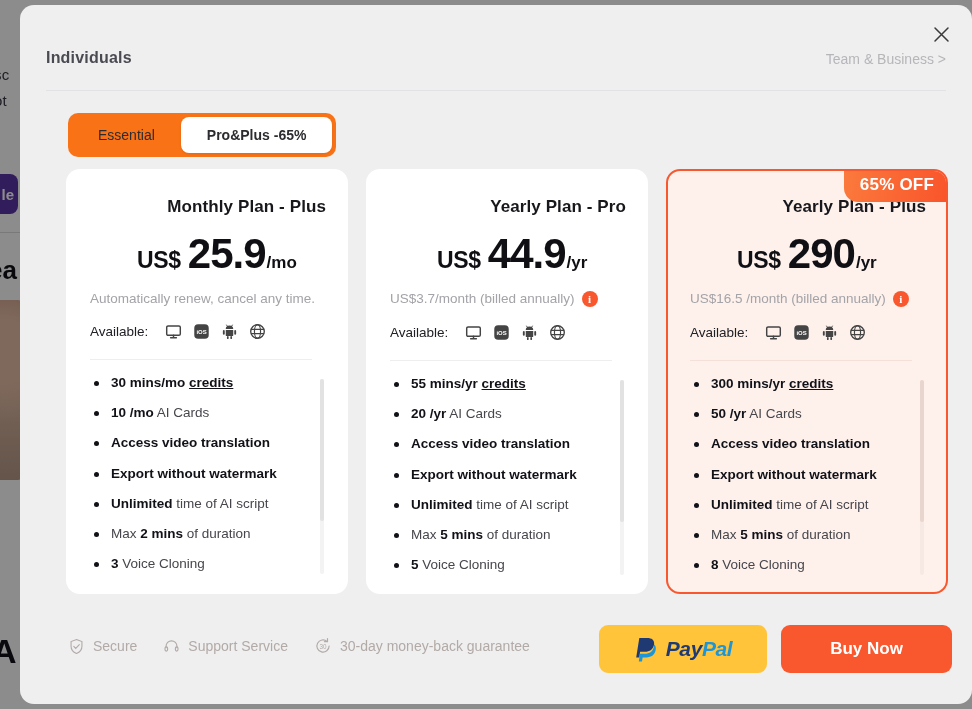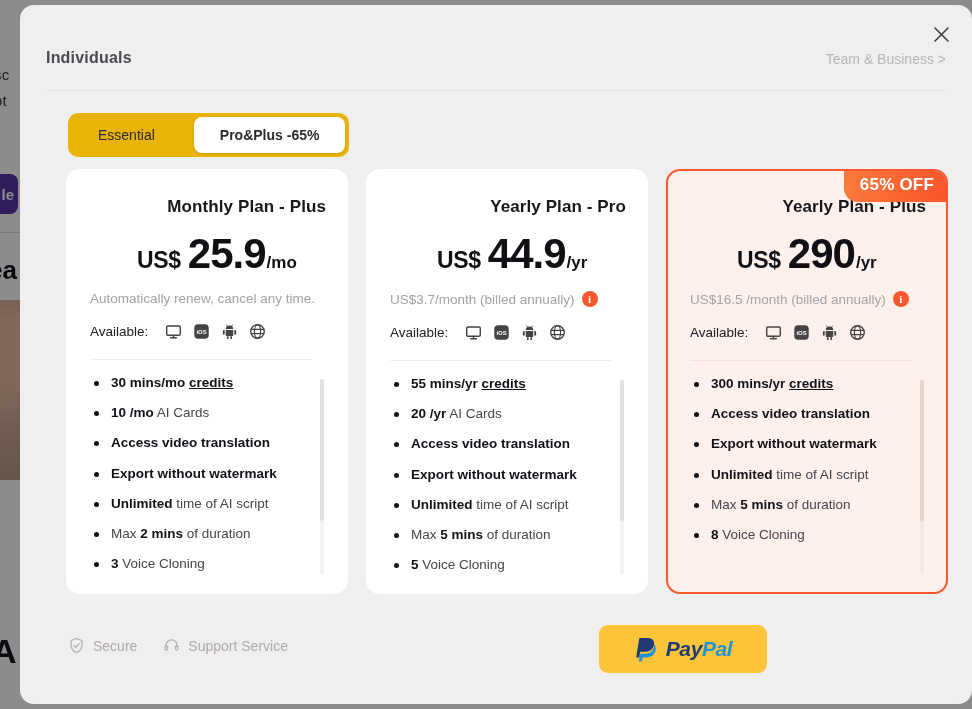--- a/index.html
+++ b/index.html
@@ -102,25 +102,24 @@
   .head-link {
     position: absolute; right: 0; top: 2px;
     font-size: 14px; color: #b6b6ba;
     cursor: pointer; white-space: nowrap;
   }
 
   
   .tabs {
     position: absolute; left: 48px; top: 108px;
     height: 44px;
-    background: #eab308;
+    background: #f97316;
     border-radius: 10px;
     display: flex; align-items: center;
     padding: 4px;
-    gap: 13px;
   }
   .tab {
     height: 36px;
     padding: 0 26px;
     display: flex; align-items: center; justify-content: center;
     font-size: 14px;
     border-radius: 8px;
     color: #2c2c30;
     cursor: pointer;
     white-space: nowrap;
@@ -181,21 +180,21 @@
     font-size: 42px; font-weight: 800; color: #0f0f14;
     margin-left: 7px; letter-spacing: -1px;
     line-height: 1;
   }
   .per {
     font-size: 17px; font-weight: 700; color: #0f0f14;
     margin-left: 1px;
   }
 
   .subnote {
-    display: flex; align-items: flex-end; gap: 7px;
+    display: flex; align-items: flex-start; gap: 7px;
     margin-top: 16px;
     font-size: 13.5px; color: #a3a3a8;
     white-space: nowrap;
   }
   .info-ic {
     width: 16px; height: 16px; border-radius: 50%;
     background: #f9582e; color: #ffffff;
     font-size: 11px; font-weight: 700;
     display: inline-flex; align-items: center; justify-content: center;
     flex: 0 0 auto; font-family: "Liberation Serif", serif;
@@ -490,20 +489,21 @@
                 <circle cx="10" cy="10" r="8" fill="none" stroke="#444" stroke-width="1.6"></circle>
                 <ellipse cx="10" cy="10" rx="3.6" ry="8" fill="none" stroke="#444" stroke-width="1.4"></ellipse>
                 <path d="M2.3 7.4h15.4M2.3 12.6h15.4" stroke="#444" stroke-width="1.4"></path>
               </svg>
           </span>
         </div>
         <div class="divider" style="background:#f4e0d8"></div>
         <div class="feat-wrap">
           <ul class="feat-list">
             <li><b>300 mins/yr</b> <u>credits</u></li>
+            <li><b>50 /yr</b><span> AI Cards</span></li>
             <li><b>Access video translation</b></li>
             <li><b>Export without watermark</b></li>
             <li><b>Unlimited</b><span> time of AI script</span></li>
             <li><span>Max </span><b>5 mins</b><span> of duration</span></li>
             <li><b>8</b><span> Voice Cloning</span></li>
           </ul>
           <div class="sb-track" style="background:#f6e9e3">
               <div class="sb-thumb" style="background:#e8d6ce"></div>
             </div>
         </div>
@@ -520,30 +520,39 @@
             </svg>
           <span>Secure</span>
         </div>
         <div class="trust-item">
           <svg width="17" height="17" viewBox="0 0 20 20">
               <path d="M3.6 11.4V9.8a6.4 6.4 0 0 1 12.8 0v1.6" fill="none" stroke="#b2aaa6" stroke-width="1.3" stroke-linecap="round"></path>
               <rect x="2.4" y="10.4" width="3" height="5" rx="1.5" fill="none" stroke="#b2aaa6" stroke-width="1.3"></rect>
               <rect x="14.6" y="10.4" width="3" height="5" rx="1.5" fill="none" stroke="#b2aaa6" stroke-width="1.3"></rect>
             </svg>
           <span>Support Service</span>
+        </div>
+        <div class="trust-item">
+          <svg width="18" height="18" viewBox="0 0 20 20">
+              <path d="M16.8 10a6.8 6.8 0 1 1-2.3-5.1" fill="none" stroke="#b2aaa6" stroke-width="1.3" stroke-linecap="round"></path>
+              <path d="M15 1.8v3.4h-3.4" fill="none" stroke="#b2aaa6" stroke-width="1.3" stroke-linecap="round" stroke-linejoin="round"></path>
+              <text x="10" y="13" font-size="7" fill="#b2aaa6" text-anchor="middle" font-family="Liberation Sans, sans-serif">30</text>
+            </svg>
+          <span>30-day money-back guarantee</span>
         </div>
       </div>
 
       <div class="paypal-btn">
         <svg width="26" height="30" viewBox="0 0 26 30" style="margin-right:6px">
           <path d="M4.8 27.5L6 19.8h4.6c5.2 0 8.6-2.7 9.4-7.6.1-.6.1-1.2.1-1.7 1.1.7 1.7 1.9 1.7 3.6 0 .5 0 1.1-.1 1.7-.8 4.9-4.2 7.6-9.4 7.6H8.6l-.6 4.1z" fill="#1d95d6"></path>
           <path d="M2.2 23.4L5.3 3.9h7.9c4.6 0 7.4 2 6.9 6.3-.8 4.9-4.2 7.6-9.4 7.6H6.1l-.9 5.6z" fill="#1f3a73"></path>
         </svg>
         <span class="pp-word">
           <span class="pp-pay">Pay</span>
             <span class="pp-pal">Pal</span>
         </span>
       </div>
 
+      <div class="buy-btn">Buy Now</div>
     </div>
 
   </div>
 </div>
 
 </body></html>

